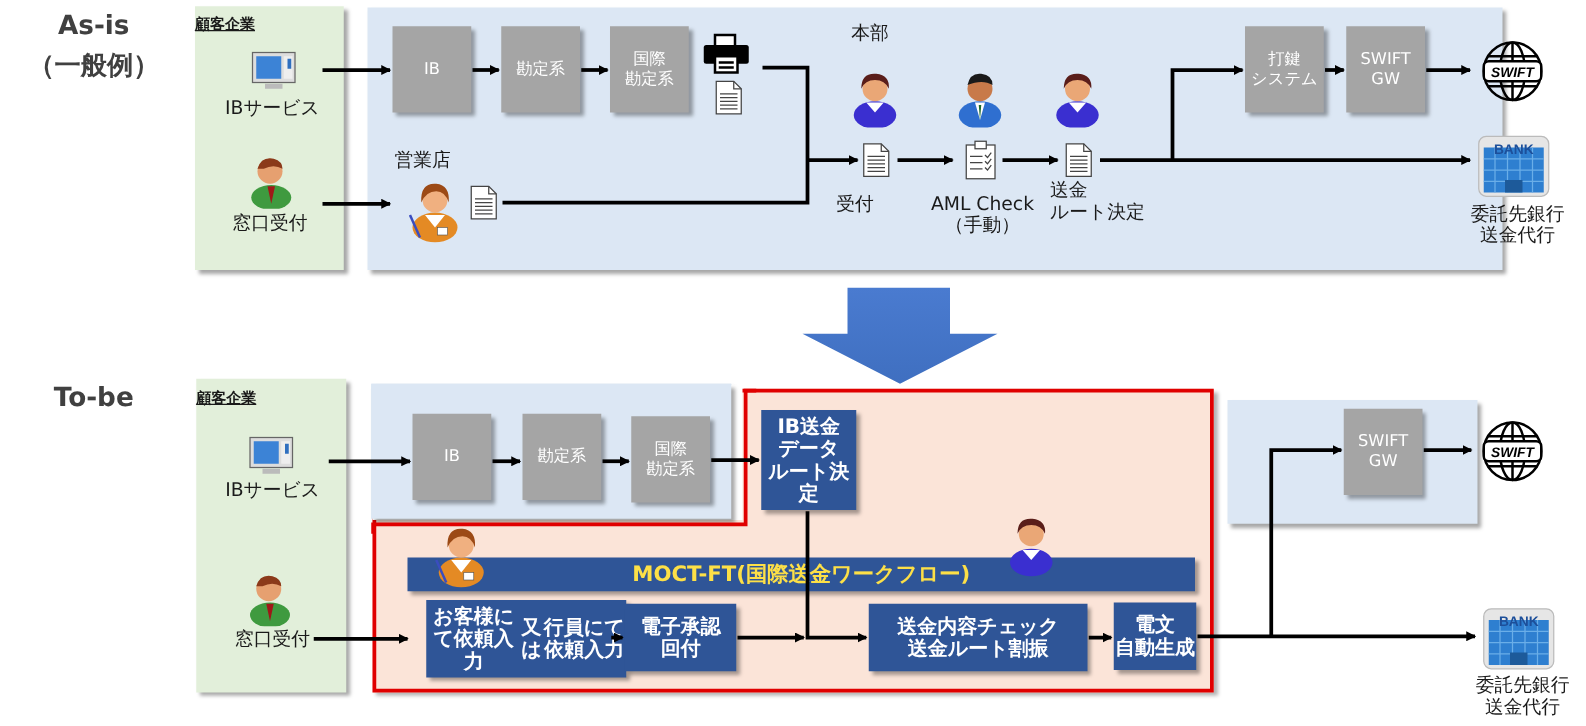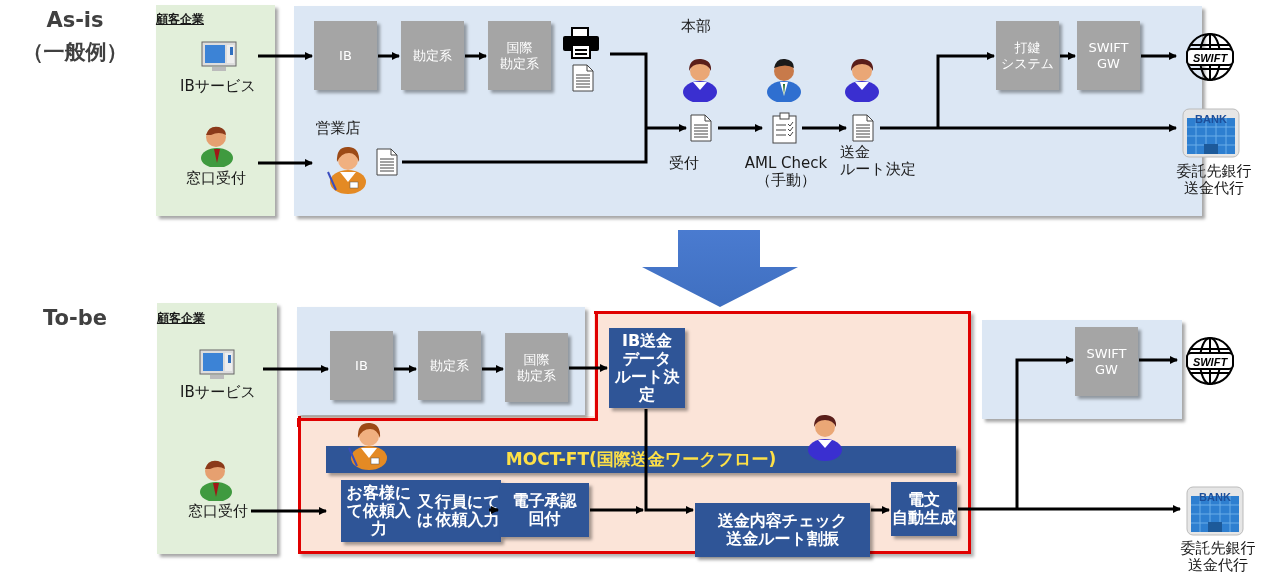--- a/index.html
+++ b/index.html
@@ -122,21 +122,21 @@
 
 <div class="abs nbox" style="left:328px;top:480px;width:160px;height:62px;flex-direction:row;margin-left:13px;">
   <span>お客様にて依頼入力</span>
   <span>又は</span>
   <span>行員にて依頼入力</span>
 </div>
 <div class="abs nbox" style="left:500px;top:483px;width:89px;height:54px;flex-direction:column;">
   <span>電子承認</span>
   <span>回付</span>
 </div>
-<div class="abs nbox" style="left:695px;top:483px;width:175px;height:54px;flex-direction:column;margin-top:20px;">
+<div class="abs nbox" style="left:695px;top:483px;width:175px;height:54px;flex-direction:column;">
   <span>送金内容チェック</span>
   <span>送金ルート割振</span>
 </div>
 <div class="abs nbox" style="left:891px;top:482px;width:66px;height:54px;flex-direction:column;align-items:center;">
   <span>電文</span>
   <span>自動生成</span>
 </div>
 
 <div class="abs panel-blue" style="left:982px;top:320px;width:200px;height:99px;"></div>
 <div class="abs gbox" style="left:1075px;top:327px;width:63px;height:69px;flex-direction:column;">

